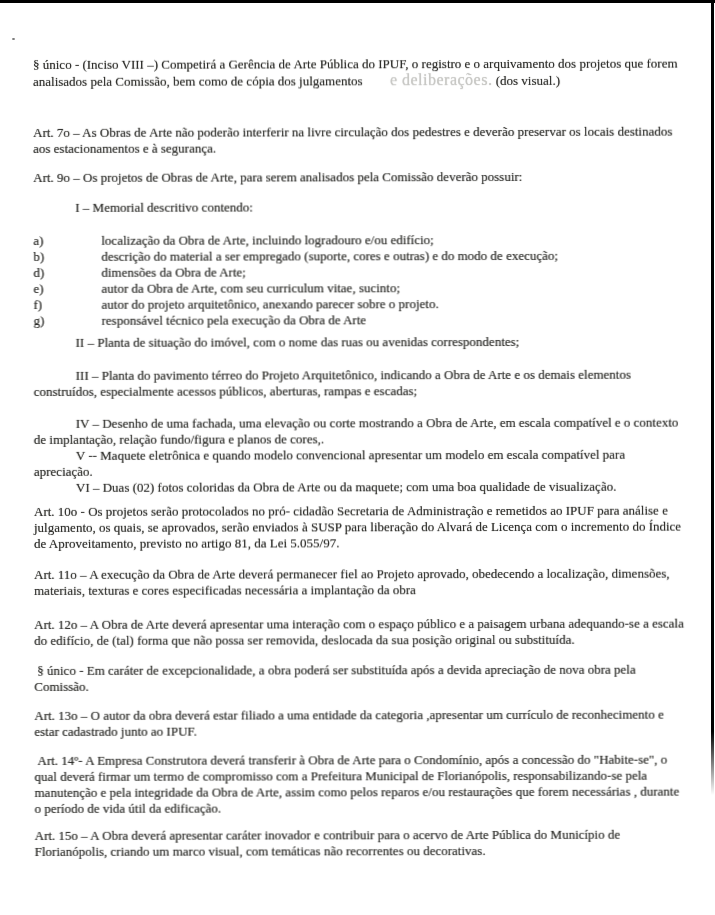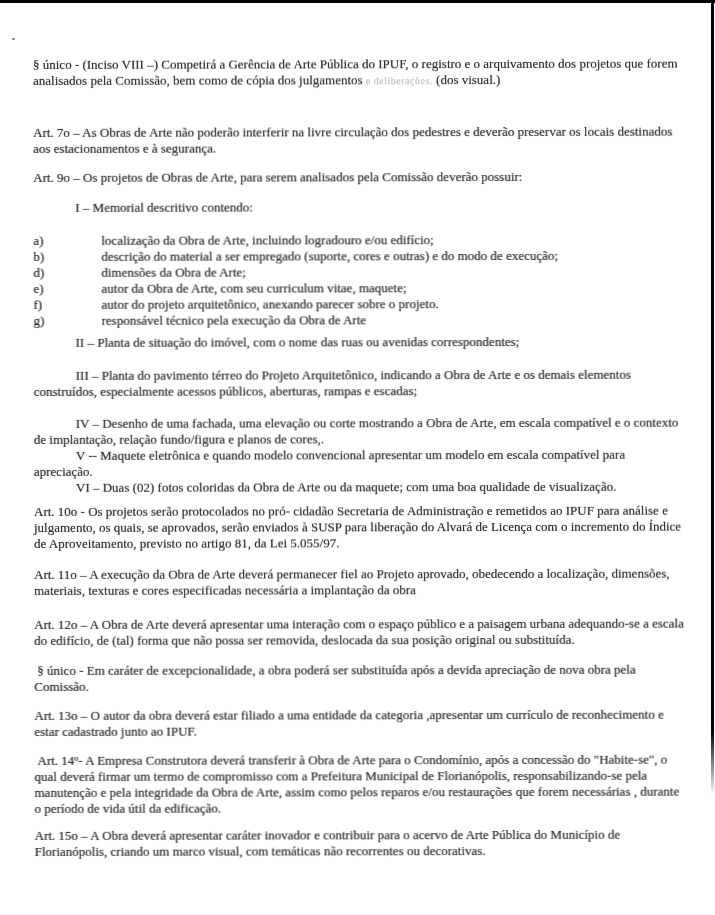--- a/index.html
+++ b/index.html
@@ -64,22 +64,23 @@
   .mt-art15  { margin-top: 11px; }
 
   .memorial-list { margin-top: 17px; }
   .memorial-row {
     display: grid;
     grid-template-columns: 68px 1fr;
   }
   .faded-note {
     color: #9a9a94;
     opacity: 0.55;
-    font-size: 10px;
+    font-size: 16px;
     letter-spacing: 0.5px;
+    margin-left: 24px;
   }
   .italic { }
 </style>
 </head>
 <body>
 
 <div class="page">
 
   <div class="scan-top-line"></div>
   <div class="scan-right-line"></div>
@@ -103,21 +104,21 @@
       <div class="memorial-row">
         <span>b)</span>
         <span>descrição do material a ser empregado (suporte, cores e outras) e do modo de execução;</span>
       </div>
       <div class="memorial-row">
         <span>d)</span>
         <span>dimensões da Obra de Arte;</span>
       </div>
       <div class="memorial-row">
         <span>e)</span>
-        <span><span>autor da Obra de Arte, com seu </span><span class="italic">curriculum vitae</span><span>, maquete;</span></span>
+        <span><span>autor da Obra de Arte, com seu </span><span class="italic">curriculum vitae</span><span>, sucinto;</span></span>
       </div>
       <div class="memorial-row">
         <span>f)</span>
         <span>autor do projeto arquitetônico, anexando parecer sobre o projeto.</span>
       </div>
       <div class="memorial-row">
         <span>g)</span>
         <span>responsável técnico pela execução da Obra de Arte</span>
       </div>
     </div>

